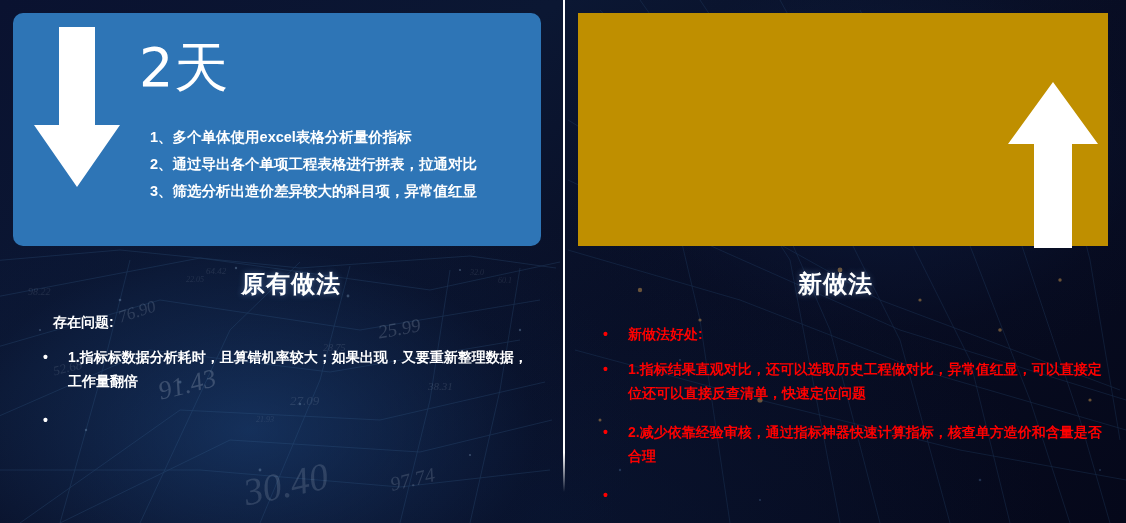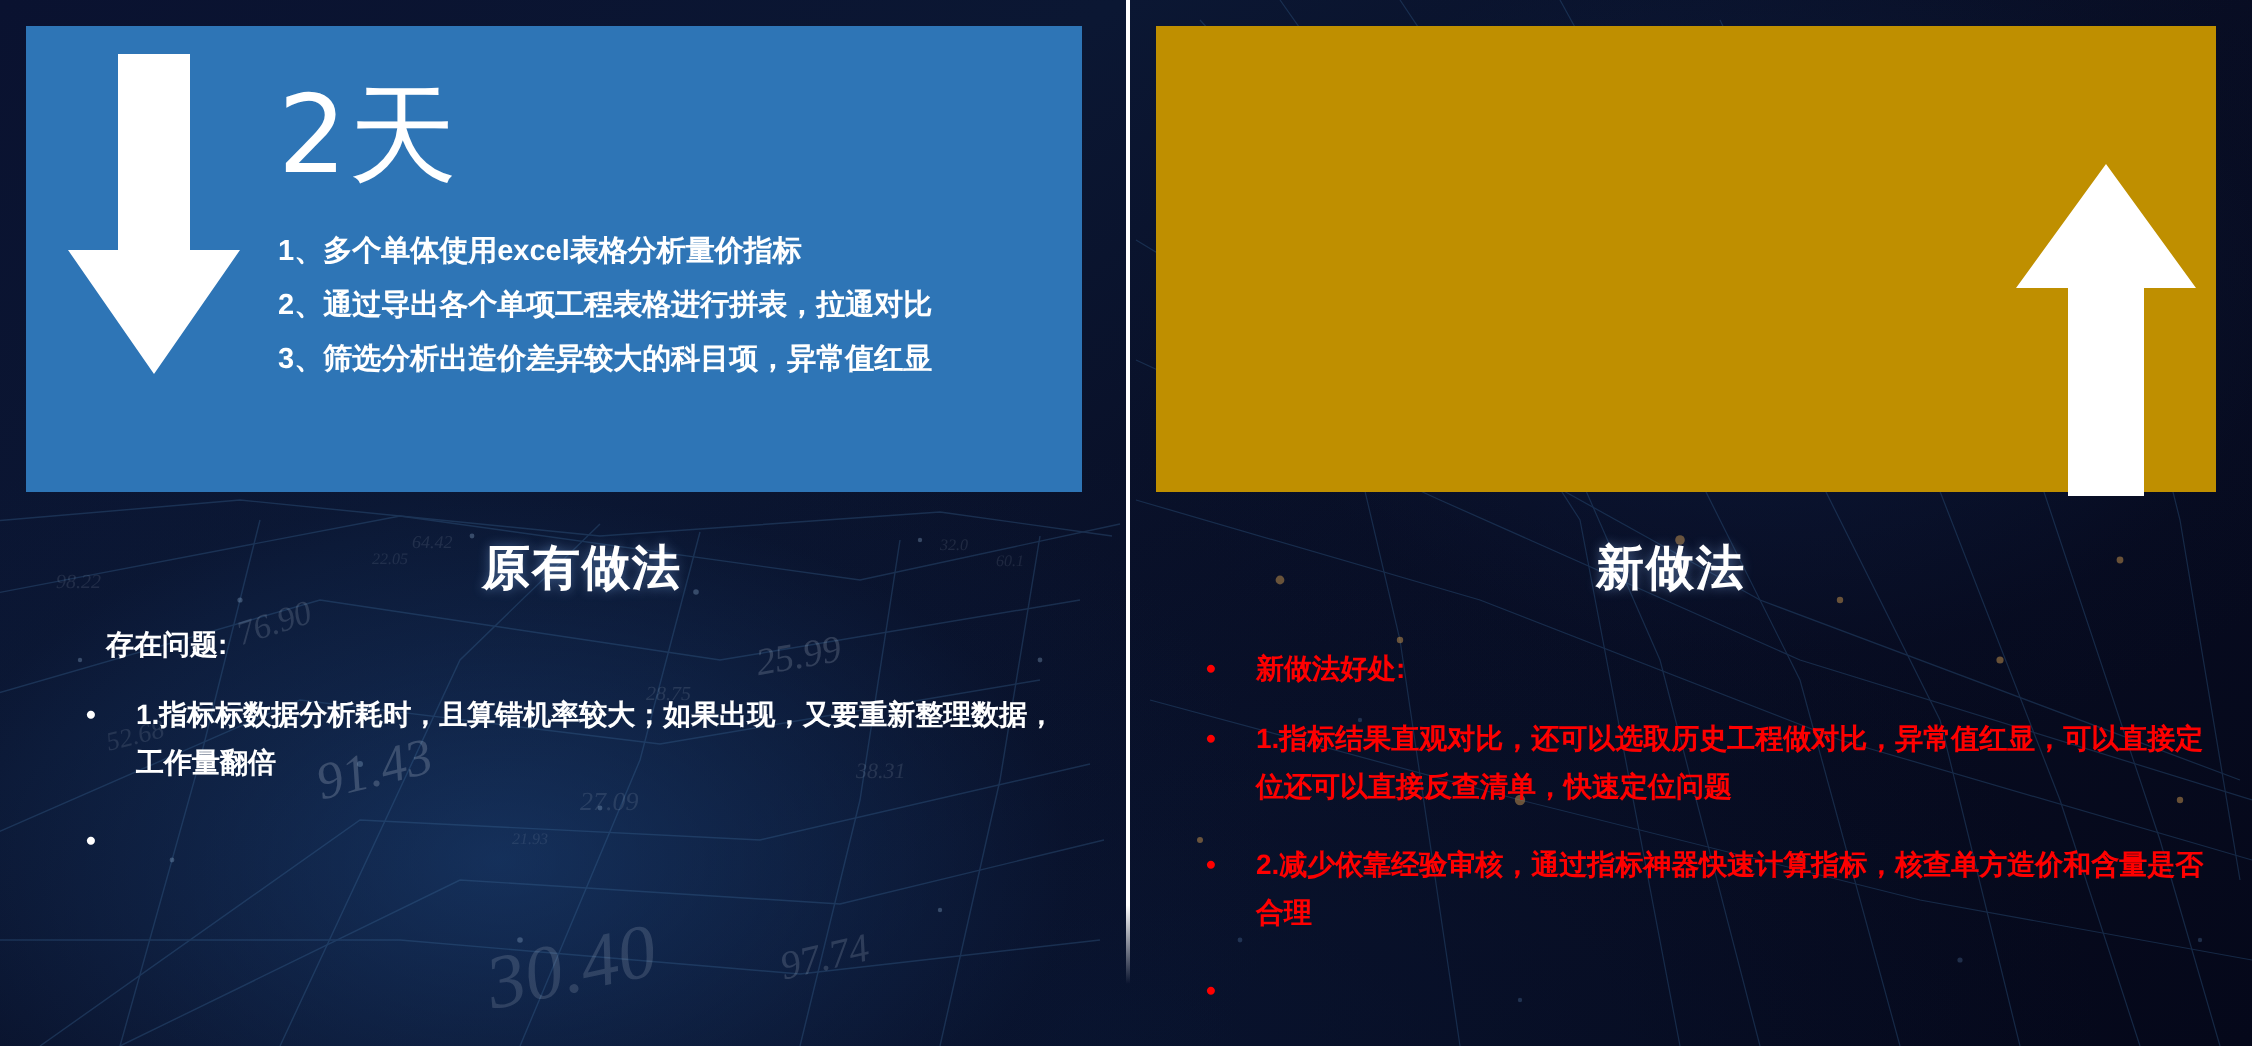--- a/index.html
+++ b/index.html
@@ -21,35 +21,35 @@
 
   
   .bgsvg{position:absolute;inset:0;width:1126px;height:523px;pointer-events:none;}
   .bgnum{
     position:absolute;color:#cfd9e6;font-family:"Liberation Serif","DejaVu Serif",serif;
     pointer-events:none;white-space:nowrap;font-style:italic;
   }
 
   
   .panel{position:absolute;}
-  #panel-old{left:13px;top:13px;width:528px;height:233px;background:#2e75b6;}
+  #panel-old{left:13px;top:13px;width:528px;height:233px;background:#2e75b6;border-radius:10px;}
   #panel-new{left:578px;top:13px;width:530px;height:233px;background:#bf8f00;}
 
   .arrow{position:absolute;pointer-events:none;}
   #arrow-down{left:21px;top:14px;width:86px;height:160px;}
   #arrow-up{left:1008px;top:82px;width:90px;height:166px;}
 
   .bigword{
     position:absolute;color:#ffffff;font-weight:400;
     font-family:"DejaVu Sans","Liberation Sans",sans-serif;
     letter-spacing:1px;line-height:1;white-space:nowrap;
   }
   #old-bigword{left:126px;top:28px;font-size:54px;}
 
-  .panel-list{position:absolute;margin:0;padding:0;list-style:none;}
+  .panel-list{position:absolute;margin:11px;padding:0;list-style:none;}
   #old-list{left:126px;top:100px;width:400px;}
   #old-list li{
     color:#ffffff;font-size:14.5px;line-height:27px;white-space:nowrap;font-weight:600;
   }
   #old-list li .num{font-weight:700;}
 
   
   #divider{
     position:absolute;left:563px;top:0px;width:2px;height:492px;
     background:linear-gradient(to bottom,#ffffff 0%,#ffffff 92%,rgba(255,255,255,0) 100%);

